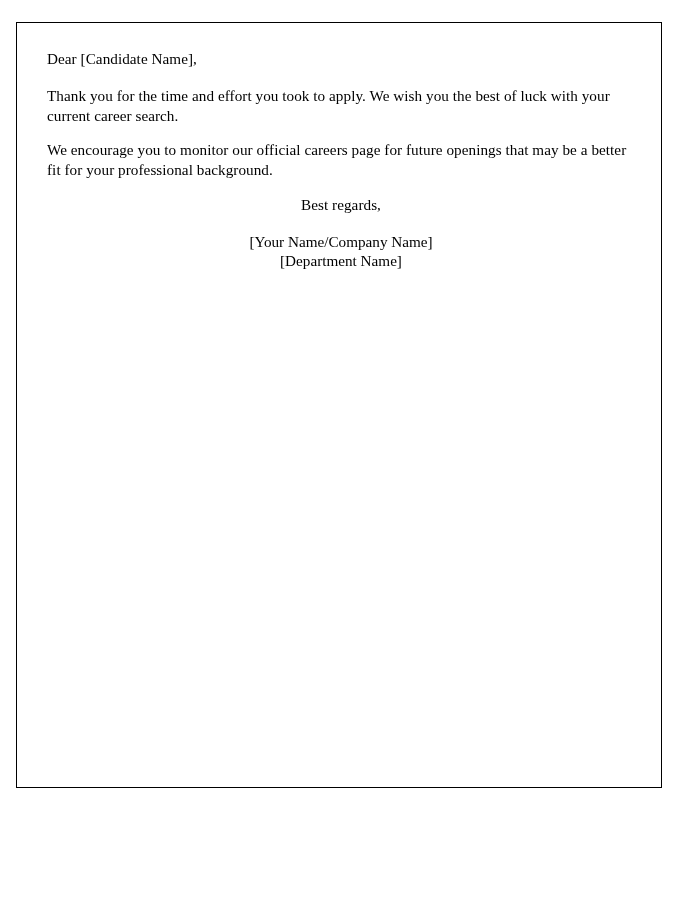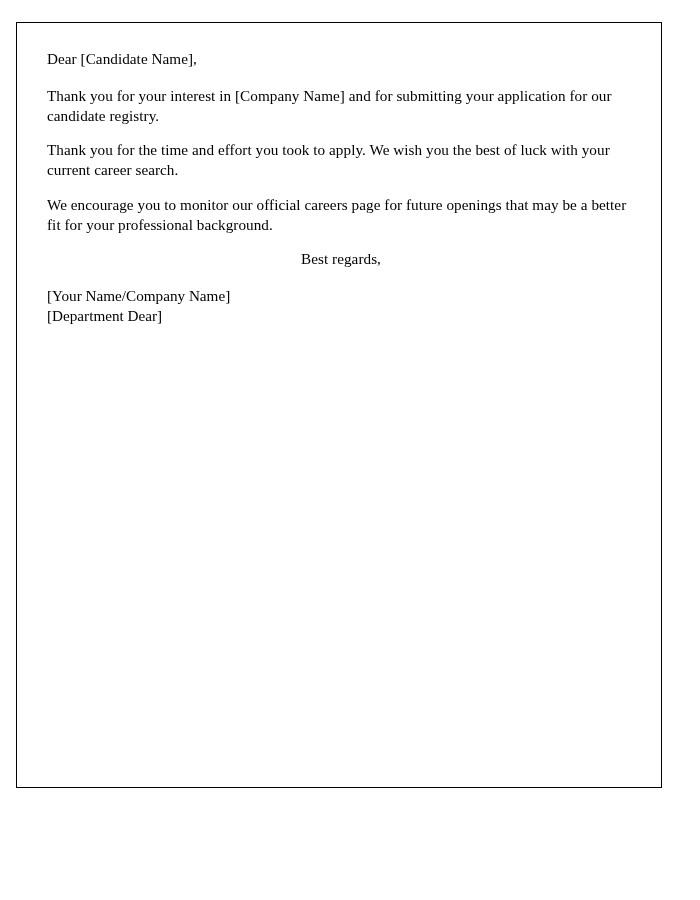--- a/index.html
+++ b/index.html
@@ -51,40 +51,40 @@
     margin-bottom: 17px;
     text-align: center;
   }
   .sig-block {
     font-size: 15.2px;
     line-height: 1.30;
     margin: 0;
   }
   .sig-line {
     display: block;
+    text-align: center;
   }
 </style>
 </head>
 <body>
 
 <div class="page">
   <div class="letter-frame">
     <div class="letter-body">
 
       <p class="para salutation">Dear [Candidate Name],</p>
 
-      <p class="para">Thank you for your interest in [Company Name] and for submitting your application for our candidate registry.</p>
 
 
       <p class="para">Thank you for the time and effort you took to apply. We wish you the best of luck with your current career search.</p>
 
       <p class="para">We encourage you to monitor our official careers page for future openings that may be a better fit for your professional background.</p>
 
       <p class="para closing">Best regards,</p>
 
       <div class="sig-block">
         <span class="sig-line">[Your Name/Company Name]</span>
-        <span class="sig-line">[Department Dear]</span>
+        <span class="sig-line">[Department Name]</span>
       </div>
 
     </div>
   </div>
 </div>
 
 </body></html>

